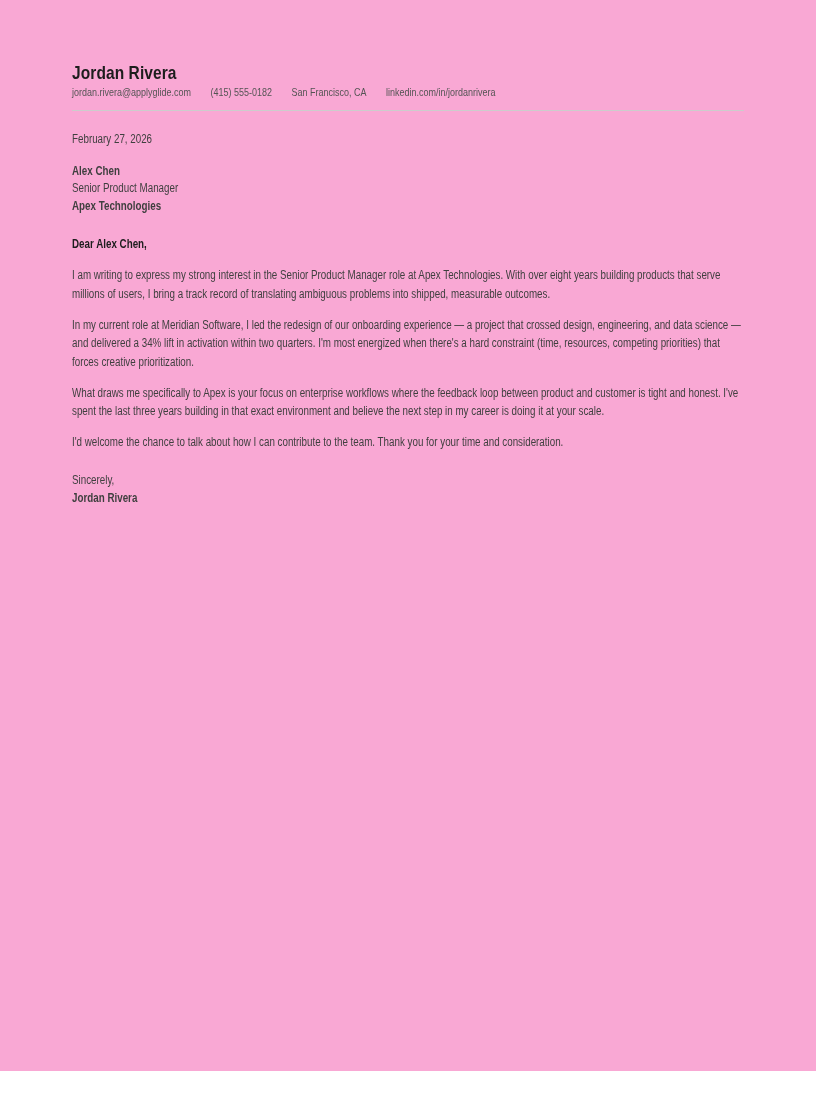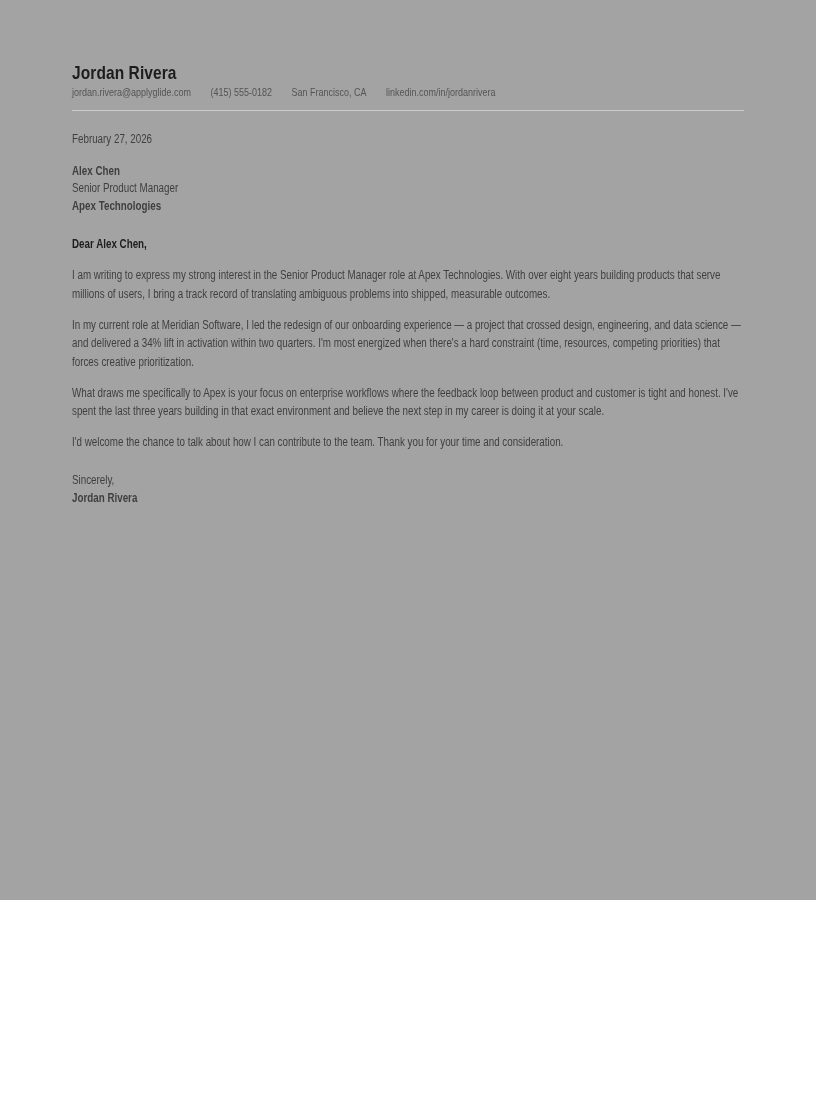--- a/index.html
+++ b/index.html
@@ -5,23 +5,23 @@
   html, body { margin: 0; padding: 0; }
   body {
     width: 816px;
     height: 1100px;
     background: #ffffff;
     font-family: "Liberation Sans", sans-serif;
   }
   .page {
     position: relative;
     width: 816px;
-    height: 900px;
+    height: 1071px;
     overflow: hidden;
-    background: #a3a3a3;
+    background: #f9a8d4;
   }
   
   .condense {
     position: absolute;
     left: 72px;
     top: 62px;
     width: 823px;
     transform: scaleX(0.8165);
     transform-origin: 0 0;
   }

